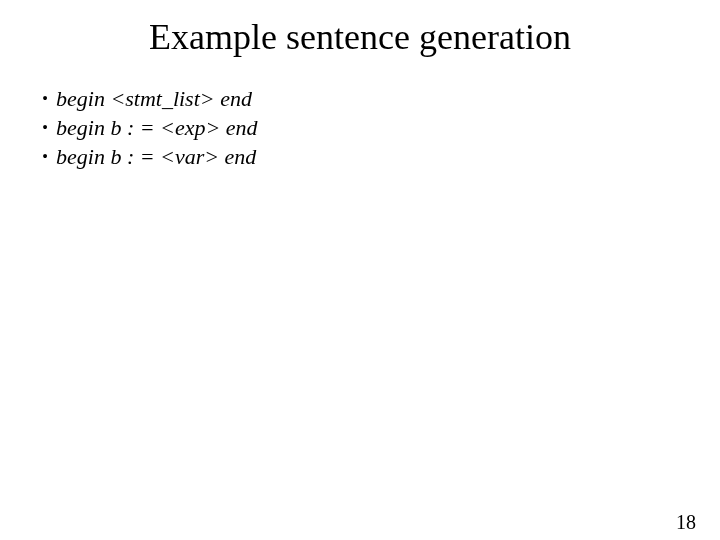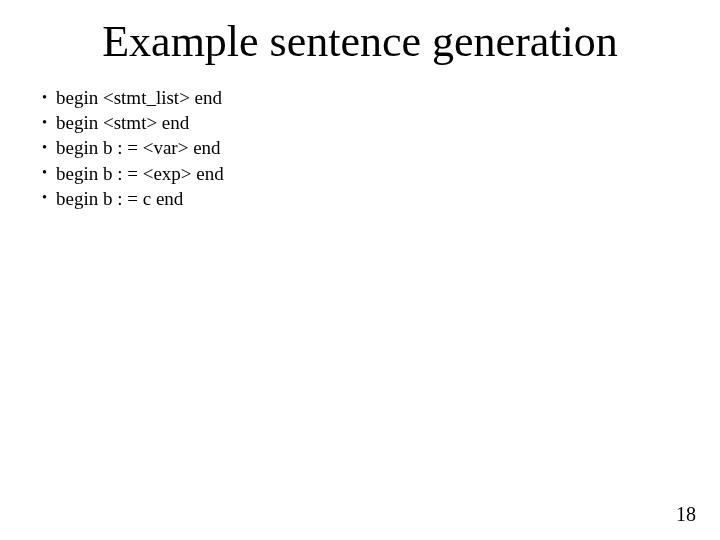--- a/index.html
+++ b/index.html
@@ -17,30 +17,31 @@
     width: 720px;
     height: 540px;
     box-sizing: border-box;
   }
   .title {
     position: absolute;
     top: 16px;
     left: 0;
     width: 720px;
     text-align: center;
-    font-size: 44px;
+    font-size: 36px;
     font-weight: 400;
   }
   .body {
     position: absolute;
     top: 86px;
     left: 42px;
     right: 40px;
-    font-size: 19px;
+    font-size: 22px;
     line-height: 1.22;
+    font-style: italic;
   }
   .body ul {
     list-style: none;
     margin: 0;
     padding: 0;
   }
   .body li {
     position: relative;
     padding-left: 14px;
     margin: 0 0 2px 0;
@@ -51,38 +52,36 @@
     left: 0;
     top: 0.18em;
     font-size: 0.75em;
   }
   .gap {
     height: 26px;
   }
   .pagenum {
     position: absolute;
     right: 24px;
-    bottom: 14px;
+    bottom: 6px;
     font-size: 20px;
   }
 </style>
 </head>
 <body>
 
 <div class="slide">
 
   <div class="title">Example sentence generation</div>
 
   <div class="body">
     <ul>
       <li>begin &lt;stmt_list&gt; end</li>
-      <li>begin &lt;stmt&gt; end</li>
+      <li>begin b : = &lt;exp&gt; end</li>
       <li>begin b : = &lt;var&gt; end</li>
-      <li>begin b : = &lt;exp&gt; end</li>
-      <li>begin b : = c end</li>
     </ul>
 
     <div class="gap"></div>
 
 
     <div class="gap"></div>
 
   </div>
 
   <div class="pagenum">18</div>

